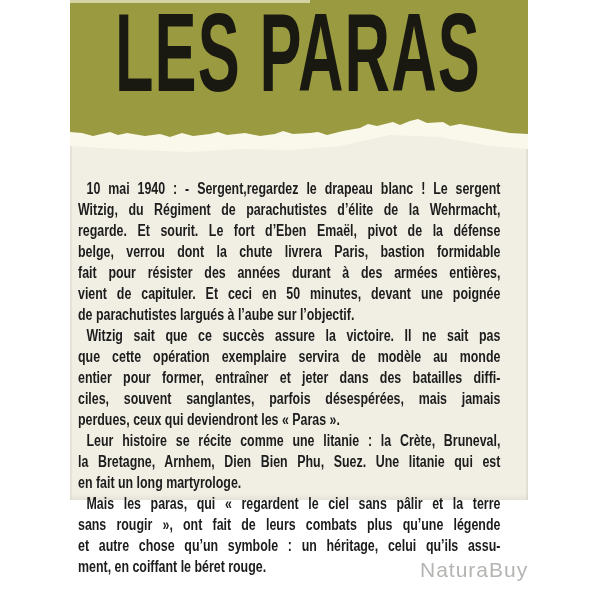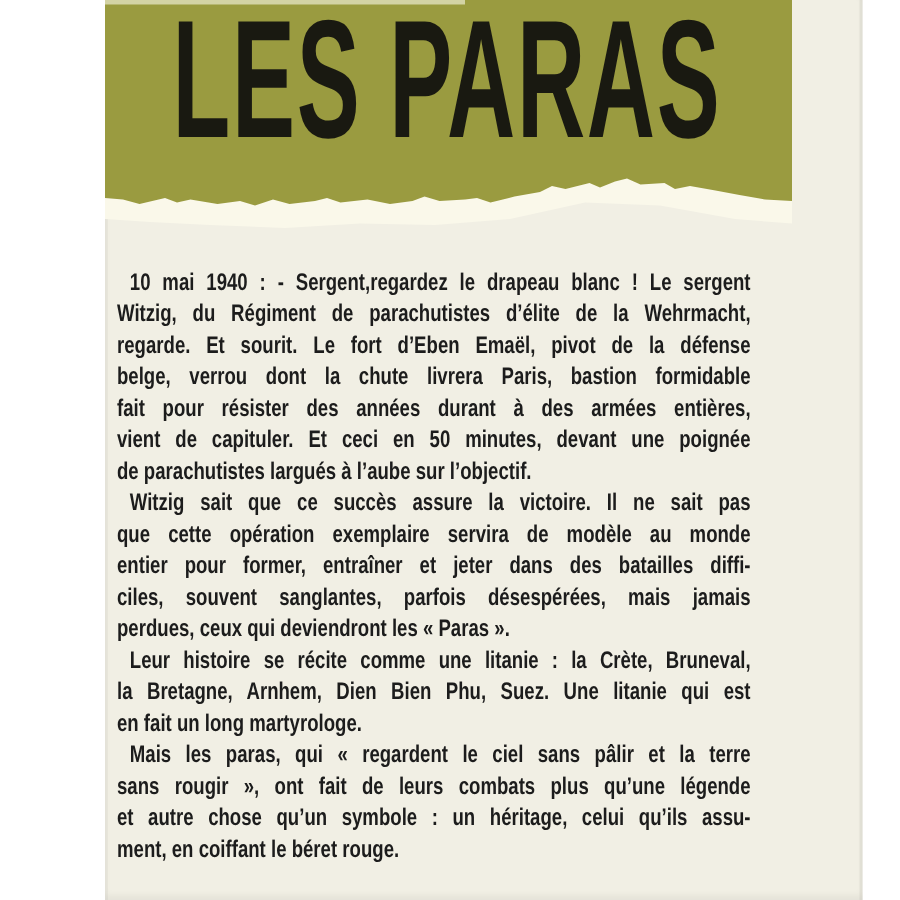--- a/index.html
+++ b/index.html
@@ -6,24 +6,23 @@
   #canvas{
     position:relative;
     width:600px;height:600px;
     background:#ffffff;
     overflow:hidden;
     font-family:"Liberation Sans", sans-serif;
   }
   .page{
     position:absolute;
     left:70px;top:0;
-    width:458px;height:600px;
+    width:458px;height:500px;
     background:var(--page,#f1efe4);
     box-shadow:inset -2px 0 0 rgba(0,0,0,0.05), inset 2px 0 0 rgba(0,0,0,0.03), inset 0 -3px 4px rgba(0,0,0,0.05);
-    padding-left:47px;
   }
   .band-svg{position:absolute;left:0;top:0;display:block;}
   .band-green{fill:var(--band,#9a9b40);}
   .tear-white{fill:var(--tear_white,#faf8ea);}
   .title-text{
     fill:var(--title,#191911);
     font-family:"Liberation Sans", sans-serif;
     font-weight:bold;
     letter-spacing:2px;
   }
@@ -94,14 +93,15 @@
       <div class="ln indent">Leur histoire se récite comme une litanie : la Crète, Bruneval,</div>
       <div class="ln">la Bretagne, Arnhem, Dien Bien Phu, Suez. Une litanie qui est</div>
       <div class="ln last">en fait un long martyrologe.</div>
 
       <div class="ln indent">Mais les paras, qui « regardent le ciel sans pâlir et la terre</div>
       <div class="ln">sans rougir », ont fait de leurs combats plus qu’une légende</div>
       <div class="ln">et autre chose qu’un symbole : un héritage, celui qu’ils assu-</div>
       <div class="ln last">ment, en coiffant le béret rouge.</div>
     </div>
 
+    <div class="watermark">NaturaBuy</div>
   </div>
 </div>
 
 </body></html>

